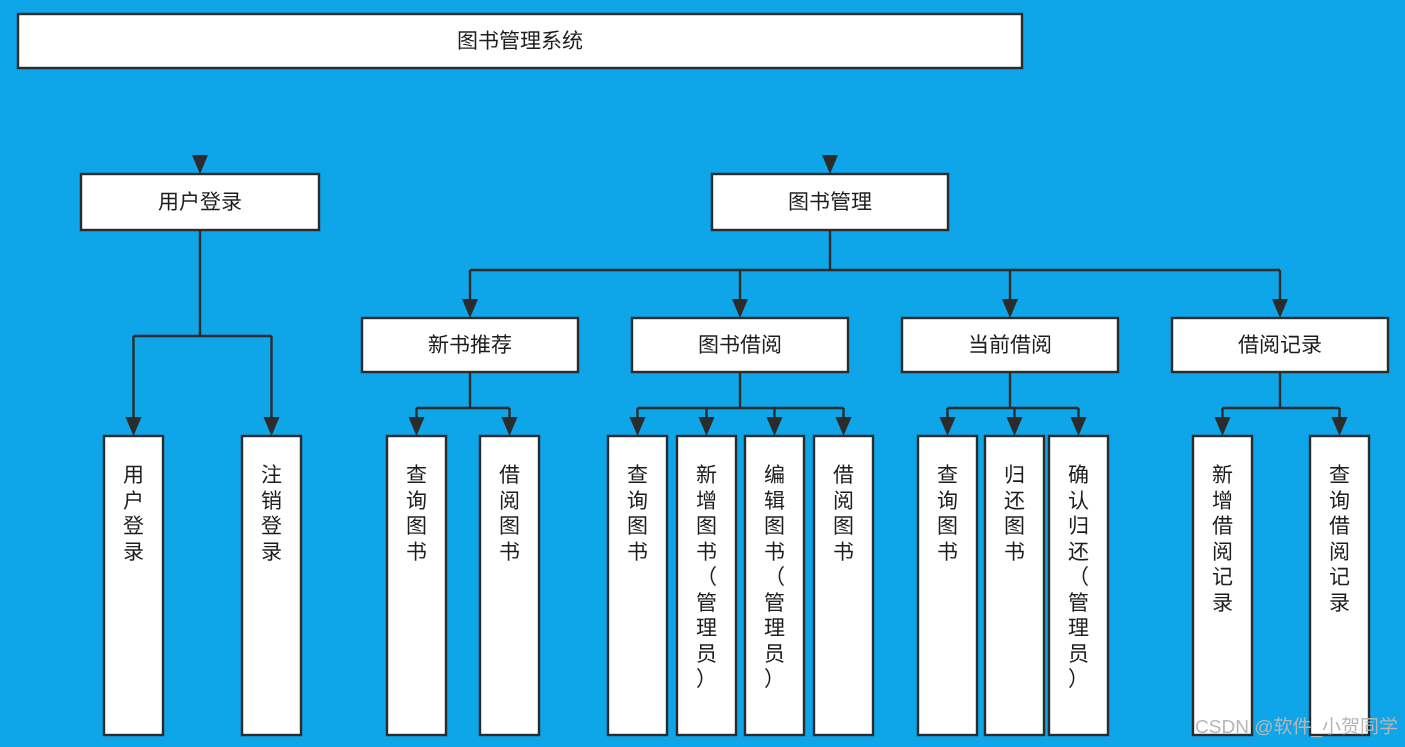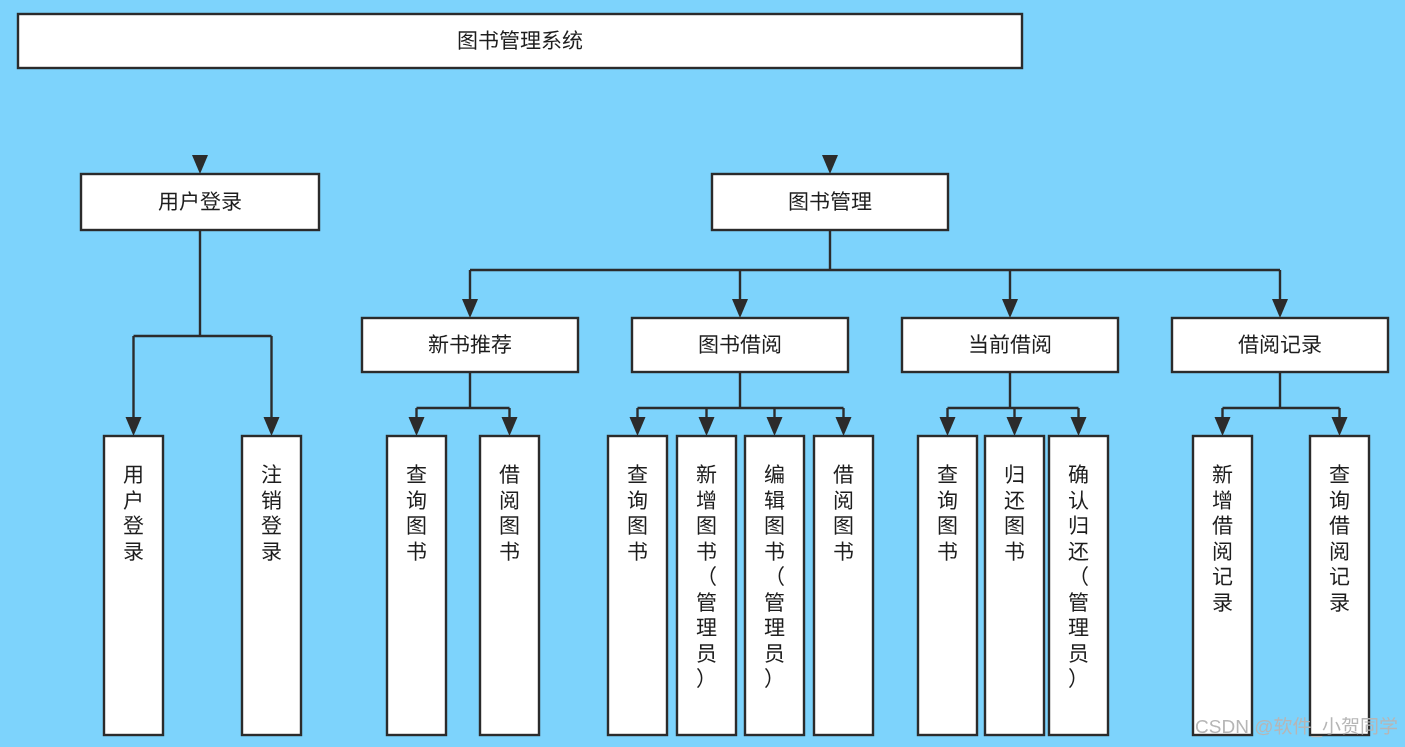--- a/index.html
+++ b/index.html
@@ -11,21 +11,21 @@
   body {
     width: 1405px;
     height: 747px;
     font-family: "Liberation Sans", "DejaVu Sans", sans-serif;
     overflow: hidden;
   }
   #diagram-root {
     position: relative;
     width: 1405px;
     height: 747px;
-    background: #7dd3fc;
+    background: #0ea5e9;
   }
   svg.diagram-canvas {
     position: absolute;
     top: 0;
     left: 0;
     width: 1405px;
     height: 747px;
     display: block;
   }
   .node-box {

